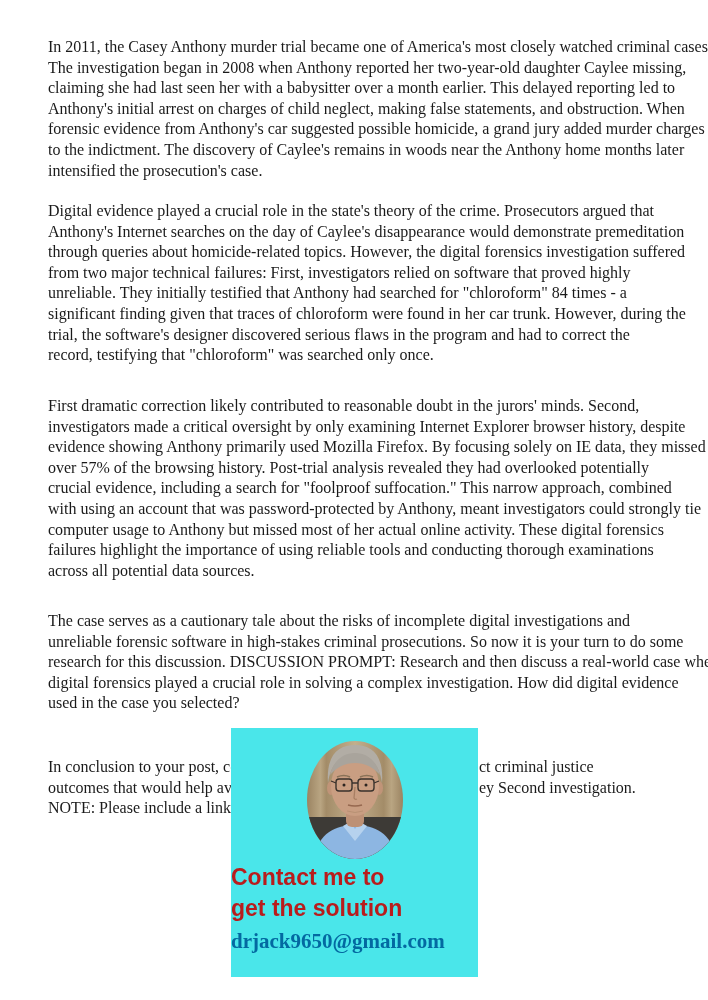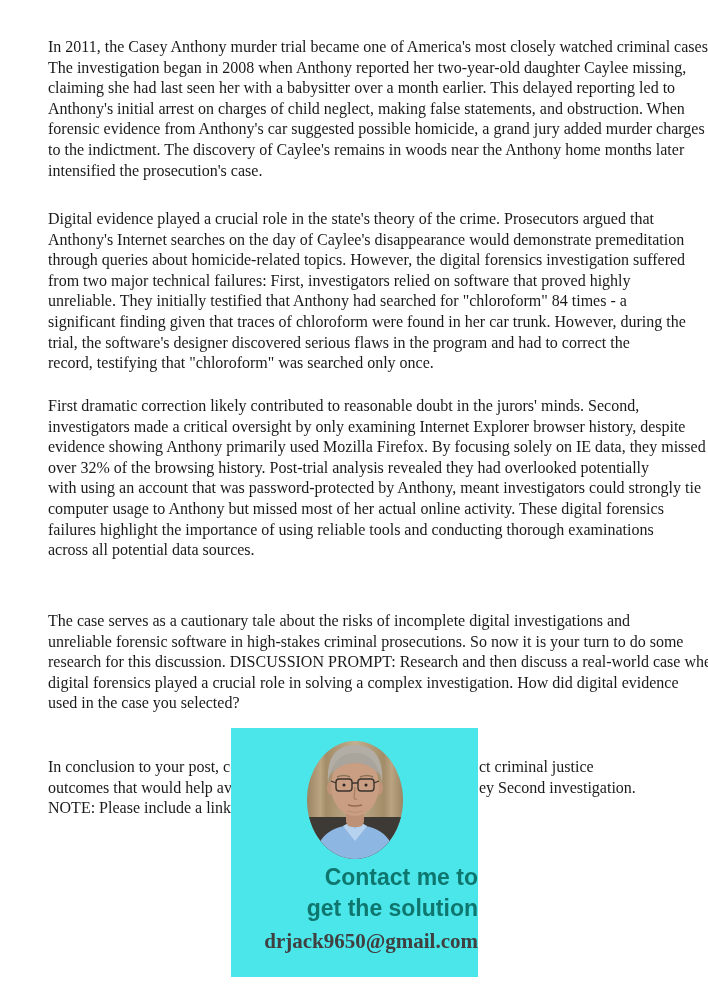--- a/index.html
+++ b/index.html
@@ -15,21 +15,21 @@
   .para {
     position: absolute;
     left: 48px;
     width: 640px;
     font-size: 16px;
     line-height: 20.6px;
     white-space: nowrap;
   }
   .para .line { height: 20.6px; }
   .para-p1 { top: 37px; }
-  .para-p2 { top: 201px; margin-top: 8px; }
+  .para-p2 { top: 201px; }
   .para-p3 { top: 396px; }
   .para-p4 { top: 611px; font-family: Liberation Serif, serif; }
   .para-p5 { top: 757px; }
   .covered-line { position: relative; height: 20.6px; }
   .frag-left { display: inline; }
   .frag-right { position: absolute; left: 431px; top: 0; font-family: Liberation Serif, serif; }
 
   .overlay {
     position: absolute;
     left: 231px;
@@ -43,38 +43,38 @@
     left: 76px;
     top: 13px;
     width: 96px;
     height: 118px;
   }
   .headline {
     position: absolute;
     top: 134px;
     left: 0;
     right: 0;
-    text-align: right;
+    text-align: left;
     font-family: "Liberation Sans", sans-serif;
     font-weight: 700;
     font-size: 23px;
     line-height: 31px;
-    color: #0f766e;
+    color: #b91c1c;
   }
   .email {
     position: absolute;
     top: 200px;
     left: 0;
     right: 0;
-    text-align: right;
+    text-align: left;
     font-family: "Liberation Serif", serif;
     font-weight: 700;
     font-size: 21px;
     line-height: 26px;
-    color: #404040;
+    color: #0369a1;
   }
 </style>
 </head>
 <body>
 
 <div class="page">
 
   <div class="para para-p1">
       <div class="line">In 2011, the Casey Anthony murder trial became one of America's most closely watched criminal cases.</div>
       <div class="line">The investigation began in 2008 when Anthony reported her two-year-old daughter Caylee missing,</div>
@@ -93,21 +93,22 @@
       <div class="line">unreliable. They initially testified that Anthony had searched for "chloroform" 84 times - a</div>
       <div class="line">significant finding given that traces of chloroform were found in her car trunk. However, during the</div>
       <div class="line">trial, the software's designer discovered serious flaws in the program and had to correct the</div>
       <div class="line">record, testifying that "chloroform" was searched only once.</div>
     </div>
 
   <div class="para para-p3">
       <div class="line">First dramatic correction likely contributed to reasonable doubt in the jurors' minds. Second,</div>
       <div class="line">investigators made a critical oversight by only examining Internet Explorer browser history, despite</div>
       <div class="line">evidence showing Anthony primarily used Mozilla Firefox. By focusing solely on IE data, they missed</div>
-      <div class="line">over 32% of the browsing history. Post-trial analysis revealed they had overlooked potentially</div>
+      <div class="line">over 57% of the browsing history. Post-trial analysis revealed they had overlooked potentially</div>
+      <div class="line">crucial evidence, including a search for "foolproof suffocation." This narrow approach, combined</div>
       <div class="line">with using an account that was password-protected by Anthony, meant investigators could strongly tie</div>
       <div class="line">computer usage to Anthony but missed most of her actual online activity. These digital forensics</div>
       <div class="line">failures highlight the importance of using reliable tools and conducting thorough examinations</div>
       <div class="line">across all potential data sources.</div>
     </div>
 
   <div class="para para-p4">
       <div class="line">The case serves as a cautionary tale about the risks of incomplete digital investigations and</div>
       <div class="line">unreliable forensic software in high-stakes criminal prosecutions. So now it is your turn to do some</div>
       <div class="line">research for this discussion. DISCUSSION PROMPT: Research and then discuss a real-world case where</div>

